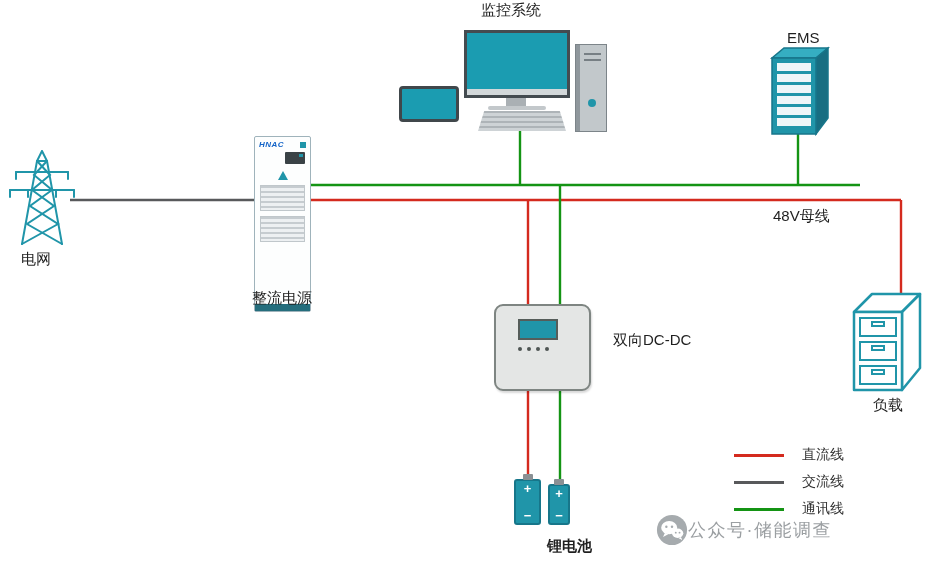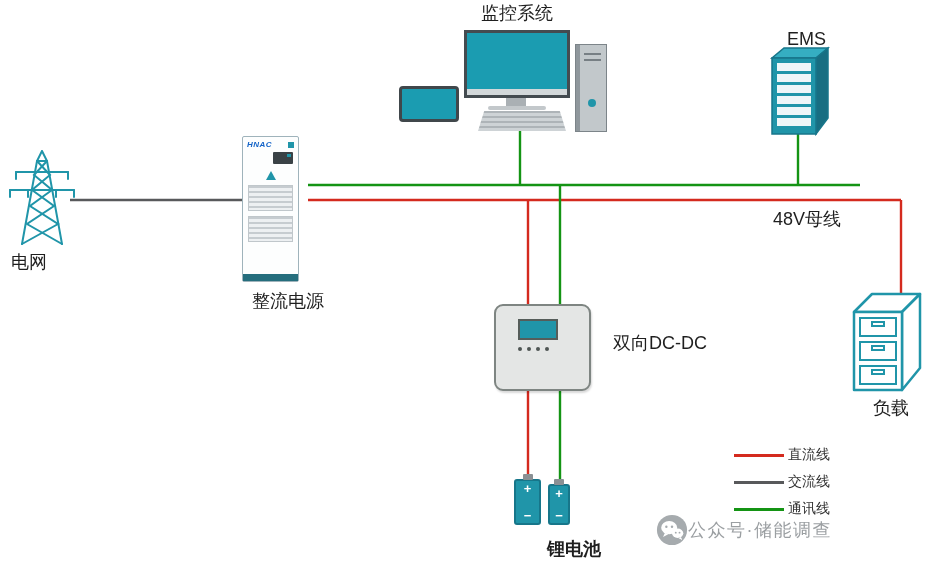--- a/index.html
+++ b/index.html
@@ -12,28 +12,28 @@
   .canvas{
     position:relative;width:936px;height:576px;background:#fff;overflow:hidden;
     font-family:"Liberation Sans","DejaVu Sans",sans-serif;color:#1f1f1f;
   }
   .wires{position:absolute;left:0;top:0;width:936px;height:576px;z-index:1;pointer-events:none;}
   .wires path{fill:none;stroke-width:2.4px;}
   .wire-ac path{stroke:var(--ac);}
   .wire-dc path{stroke:var(--dc);}
   .wire-comm path{stroke:var(--comm);}
   .node,.label{position:absolute;z-index:2;}
-  .label{font-size:18px;white-space:nowrap;}
+  .label{font-size:15px;white-space:nowrap;}
 
   
   .grid-tower{left:6px;top:148px;}
-  .lbl-grid{left:11px;top:250px;}
-
-  
-  .cabinet{left:242px;top:136px;width:57px;height:146px;background:#fdfefe;
+  .lbl-grid{left:21px;top:250px;}
+
+  
+  .cabinet{left:254px;top:136px;width:57px;height:176px;background:#fdfefe;
     border:1px solid #9fb3bb;border-radius:2px;box-sizing:border-box;}
   .cab-top{display:flex;justify-content:space-between;align-items:center;padding:3px 4px 0 4px;}
   .brand{color:#1464c8;font-size:8px;font-weight:bold;font-style:italic;letter-spacing:.5px;}
   .cab-logo{width:6px;height:6px;background:var(--teal);}
   .cab-display{width:20px;height:12px;background:#3a4246;margin:3px 5px 0 auto;border-radius:1px;position:relative;}
   .cab-display::after{content:"";position:absolute;right:2px;top:2px;width:4px;height:3px;background:var(--teal);}
   .cab-triangle{width:0;height:0;border-left:5px solid transparent;border-right:5px solid transparent;
     border-bottom:9px solid var(--teal);margin:7px auto 2px auto;}
   .cab-vent{width:45px;height:26px;margin:5px auto 0 auto;border:1px solid #c0c7cb;box-sizing:border-box;
     background:repeating-linear-gradient(180deg,#c6ccd0 0 2px,#edf0f2 2px 5px);}
@@ -81,21 +81,21 @@
   .battery{position:absolute;z-index:2;background:var(--teal);border:2px solid #17768a;border-radius:3px;color:#fff;box-sizing:border-box;}
   .b1{left:514px;top:479px;width:27px;height:46px;}
   .b2{left:548px;top:484px;width:22px;height:41px;}
   .battery .term{position:absolute;top:-7px;left:50%;transform:translateX(-50%);width:10px;height:6px;background:#8a9094;border-radius:1px;}
   .battery .plus{position:absolute;top:1px;left:0;width:100%;text-align:center;font-weight:bold;font-size:13px;line-height:14px;}
   .battery .minus{position:absolute;bottom:0;left:0;width:100%;text-align:center;font-weight:bold;font-size:13px;line-height:14px;}
   .lbl-battery{left:547px;top:537px;font-weight:bold;}
 
   
   .legend{left:734px;top:446px;display:flex;flex-direction:column;gap:9px;}
-  .legend-row{display:flex;align-items:center;gap:4px;}
+  .legend-row{display:flex;align-items:center;gap:18px;}
   .sw{width:50px;height:3px;display:inline-block;}
   .sw-dc{background:var(--dc);}
   .sw-ac{background:var(--ac);}
   .sw-comm{background:var(--comm);}
   .legend-label{font-size:14px;color:#333;}
 
   
   .footer{left:656px;top:514px;display:flex;align-items:center;}
   .footer-text{font-size:18px;color:#9b9fa2;letter-spacing:1.5px;}
 </style>

